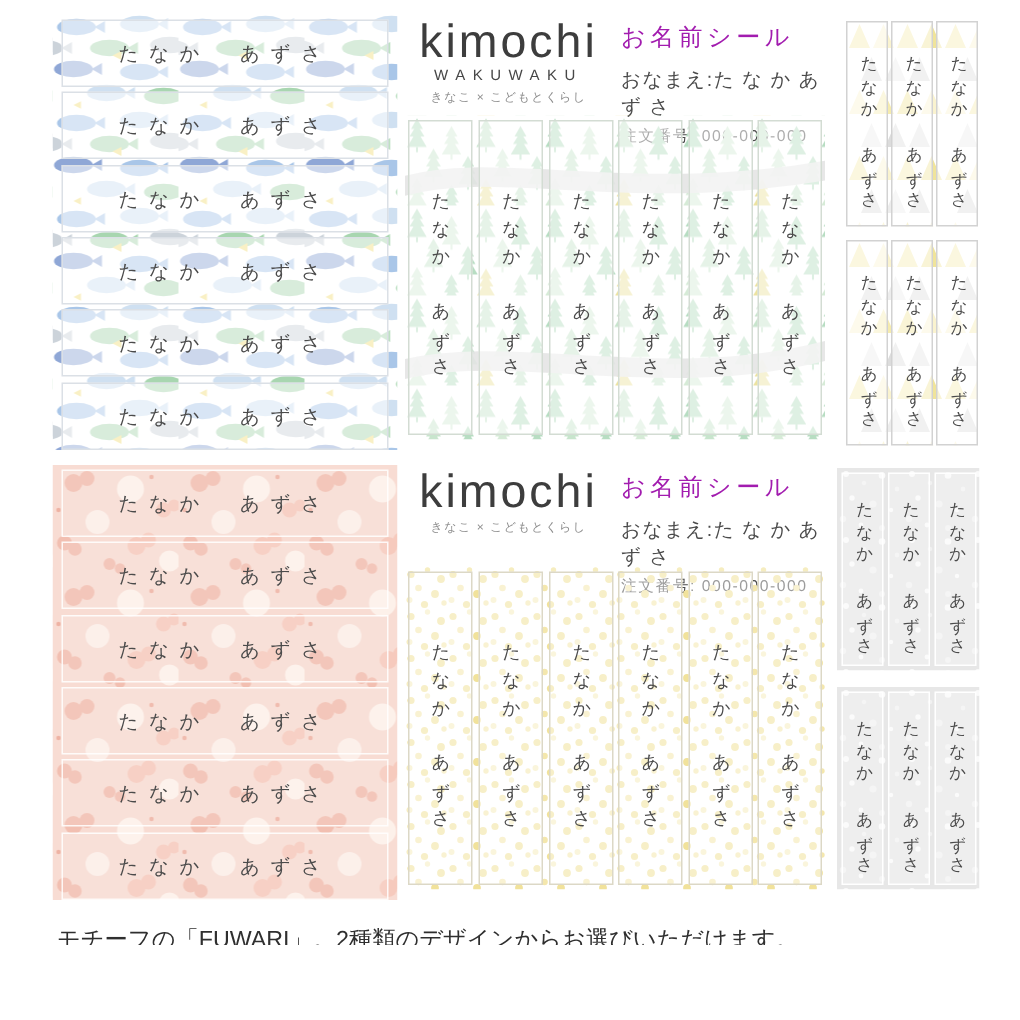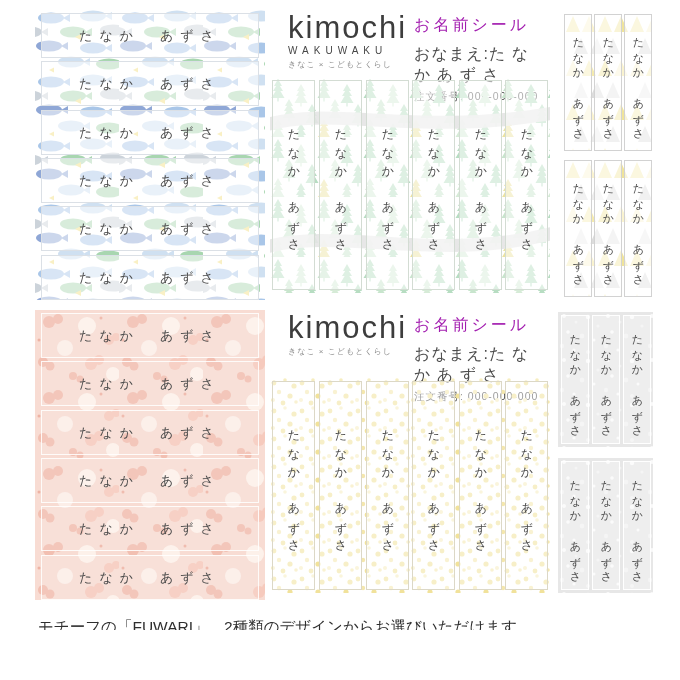--- a/index.html
+++ b/index.html
@@ -23,27 +23,27 @@
     border:1px solid #d3dcd3;font-size:12px;letter-spacing:5px;}
   .dots .vstrip{top:3px;height:209px;width:43px;background:rgba(255,255,255,.45);
     border:1px solid #dcd8c6;font-size:12px;letter-spacing:5px;}
   .tri .vstrip{top:0;height:137px;width:28px;background:rgba(255,255,255,.6);
     border:1px solid #d2d2d2;font-size:11px;letter-spacing:3px;}
   .grayg .vstrip{top:3px;height:129px;width:28px;background:rgba(255,255,255,.3);
     border:1px solid rgba(255,255,255,.95);font-size:11px;letter-spacing:3px;}
 
   
   .header{position:absolute;width:278px;height:62px;}
-  .h-left{position:absolute;left:16px;top:0;width:134px;text-align:left;}
+  .h-left{position:absolute;left:0;top:0;width:134px;text-align:center;}
   .h-brand{font-size:31px;letter-spacing:2px;color:#3d3d3d;line-height:1;font-weight:400;}
   .h-series{font-size:10px;letter-spacing:5px;color:#474747;margin-top:2px;}
   .h-maker{font-size:8px;letter-spacing:1px;color:#8d8d8d;margin-top:3px;}
   .h-right{position:absolute;left:142px;top:3px;}
   .h-type{font-size:16px;letter-spacing:3px;color:#a21caf;}
-  .h-owner{font-size:16px;margin-top:8px;color:#4b4b4b;letter-spacing:1px;}
+  .h-owner{font-size:13px;margin-top:8px;color:#4b4b4b;letter-spacing:1px;}
   .h-order{font-size:10.5px;margin-top:4px;color:#4b4b4b;letter-spacing:1px;}
 
   .caption{position:absolute;left:38px;top:614px;width:618px;font-size:15.5px;
     line-height:1.7;color:#2f2f2f;}
 </style>
 </head>
 <body>
 
 <div class="stage">
 

